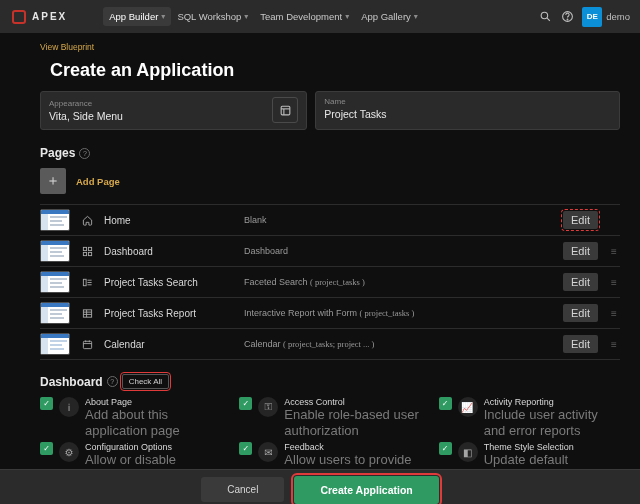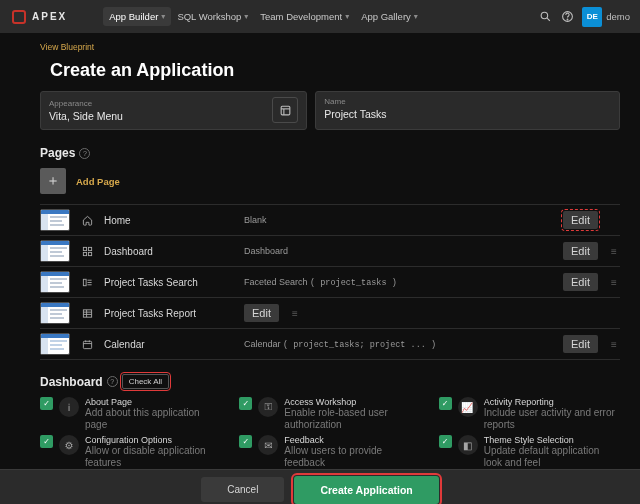--- a/index.html
+++ b/index.html
@@ -79,21 +79,21 @@
   .thumb::before {
     content:""; position:absolute; top:0; left:0; right:0; height:4px; background:#3a78c2;
   }
   .thumb .side { position:absolute; top:4px; left:0; bottom:0; width:7px; background:#d8e3f0;}
   .thumb .body { position:absolute; top:6px; left:9px; right:2px; bottom:2px;}
   .thumb .bar { height:2px; background:#bfc9d6; margin-bottom:2px;}
   .thumb.cal .body .bar { background:#c0d2e6; }
   .page-icon { color:#a8a8a8; width:14px; display:flex; justify-content:center; flex-shrink:0;}
   .page-name { color:#d8d8d8; font-size:10px; width:130px; flex-shrink:0;}
   .page-type { color:#9a9a9a; font-size:9px; flex:1;}
-  .mono { font-family: Liberation Mono, monospace; font-size:8.5px;}
+  .mono { font-family: Liberation Serif, serif; font-size:8.5px;}
   .edit-btn {
     background:#3a3a3a; color:#d6d6d6; font-size:11px; padding:3px 8px;
     border:none; border-radius:2px;
   }
   .drag-h { color:#5a5a5a; padding:0 2px; width:12px; text-align:center;}
   .hl-red {
     outline:1.5px dashed #e03a3a; outline-offset:1px;
   }
 
   
@@ -107,21 +107,21 @@
   .feat { display:flex; align-items:flex-start; gap:6px;}
   .chk {
     width:13px; height:13px; background:#2f9b63; border-radius:2px; flex-shrink:0;
     display:flex; align-items:center; justify-content:center; color:#fff; font-size:8px;
   }
   .ficon {
     width:20px; height:20px; background:#252525; border-radius:50%; display:flex;
     align-items:center; justify-content:center; color:#a5a5a5; flex-shrink:0; font-size:10px;
   }
   .ftxt .ft { color:#d8d8d8; font-size:9px; }
-  .ftxt .fd { color:#7a7a7a; font-size:10px; line-height:1.2;}
+  .ftxt .fd { color:#7a7a7a; font-size:13px; line-height:1.2;}
 
   
   .footer {
     position:absolute; left:0; right:0; bottom:0; height:40px;
     background:#2b2b2b; border-top:1px solid #3a3a3a;
     display:flex; align-items:center; justify-content:center; gap:10px;
   }
   .btn-cancel {
     background:#3a3a3a; color:#d6d6d6; font-size:10px; padding:7px 26px;
     border:none; border-radius:3px;
@@ -285,20 +285,21 @@
         </div>
         <span class="page-icon">
           <svg width="11" height="11" viewBox="0 0 24 24" fill="none" stroke="currentColor" stroke-width="2">
             <rect x="3" y="4" width="18" height="16"></rect>
             <line x1="3" y1="9" x2="21" y2="9"></line>
             <line x1="3" y1="14" x2="21" y2="14"></line>
             <line x1="10" y1="4" x2="10" y2="20"></line>
           </svg>
         </span>
         <span class="page-name">Project Tasks Report</span>
+        <span class="page-type">Interactive Report with Form <span class="mono">( project_tasks )</span></span>
         <button class="edit-btn">Edit</button>
         <span class="drag-h">≡</span>
       </div>
       <div class="page-row">
         <div class="thumb cal">
           <div class="side"></div>
           <div class="body">
             <div class="bar"></div>
             <div class="bar" style="width:70%"></div>
             <div class="bar" style="width:85%"></div>
@@ -331,21 +332,21 @@
         <div class="ficon">ℹ</div>
         <div class="ftxt">
           <div class="ft">About Page</div>
           <div class="fd">Add about this application page</div>
         </div>
       </div>
       <div class="feat">
         <div class="chk">✓</div>
         <div class="ficon">⚿</div>
         <div class="ftxt">
-          <div class="ft">Access Workshop</div>
+          <div class="ft">Access Control</div>
           <div class="fd">Enable role-based user authorization</div>
         </div>
       </div>
       <div class="feat">
         <div class="chk">✓</div>
         <div class="ficon">📈</div>
         <div class="ftxt">
           <div class="ft">Activity Reporting</div>
           <div class="fd">Include user activity and error reports</div>
         </div>

